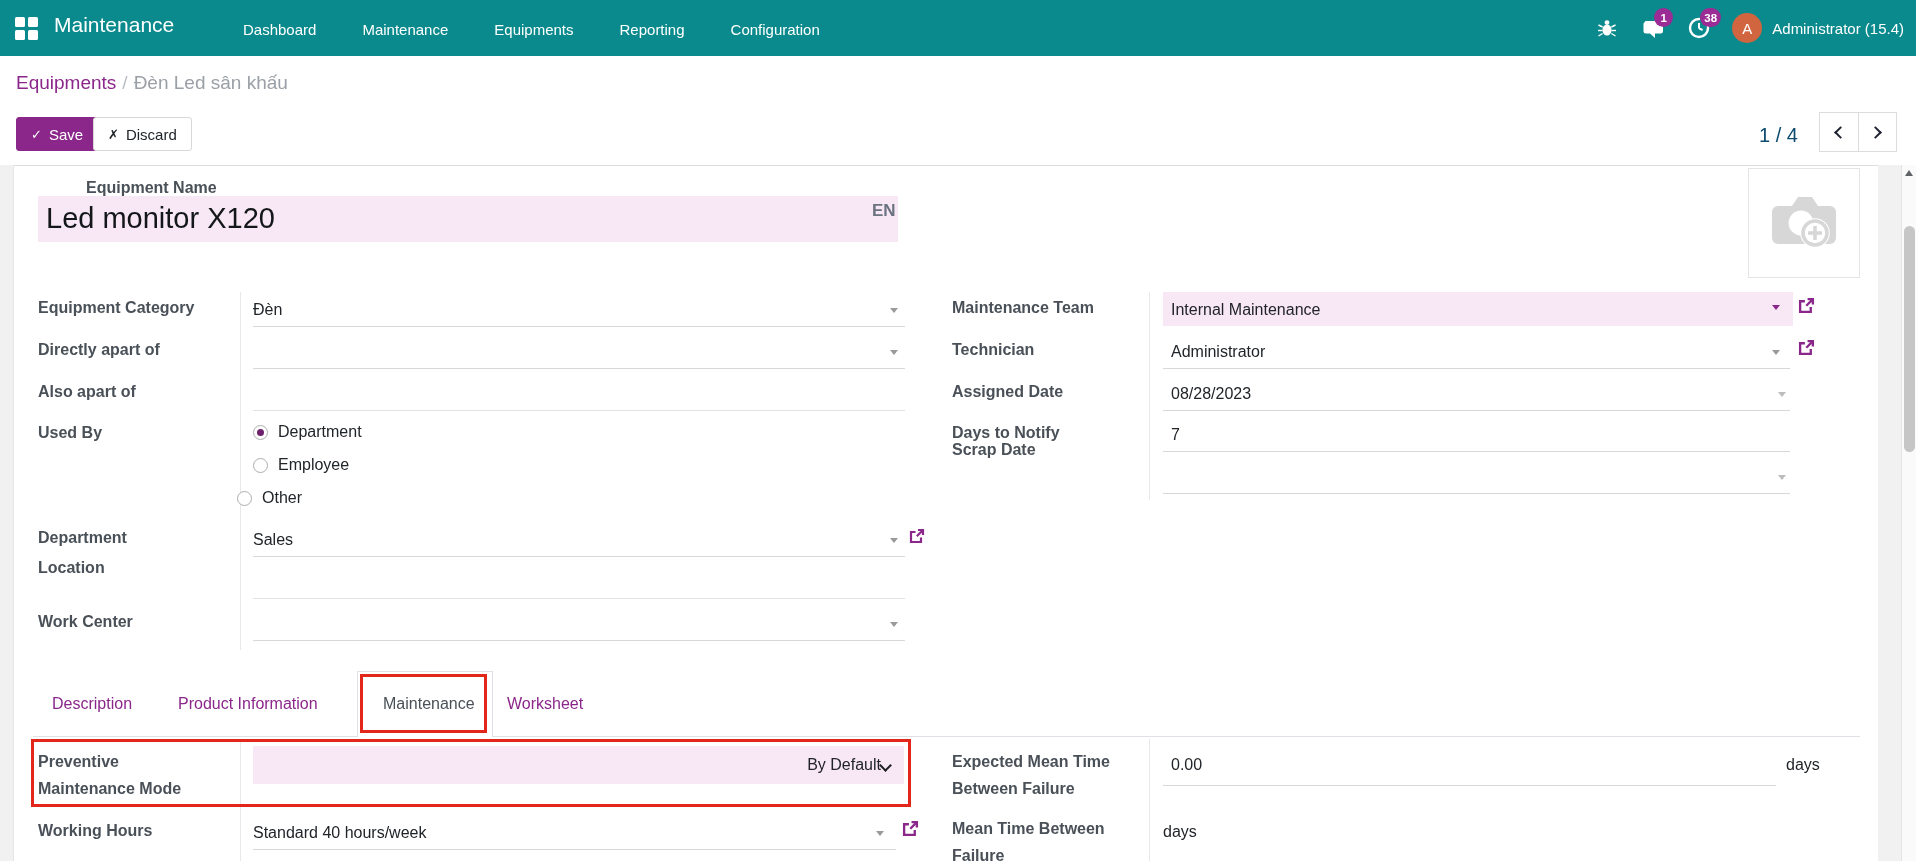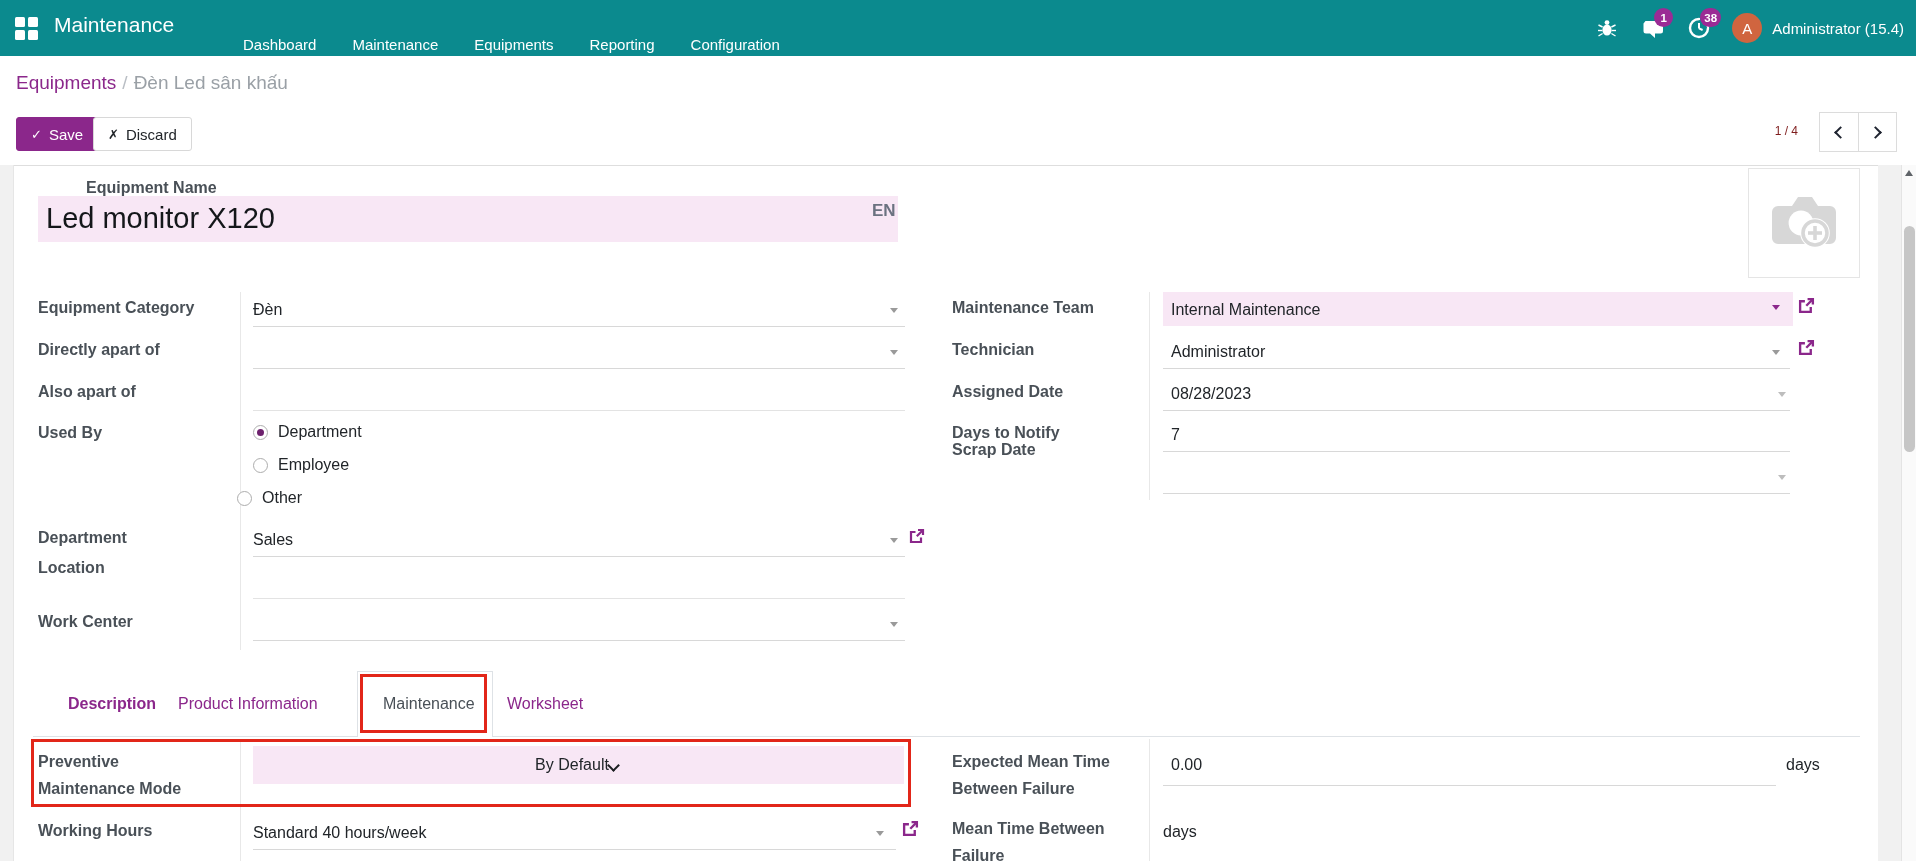--- a/index.html
+++ b/index.html
@@ -9,42 +9,42 @@
     background:#fff; font-family:"Liberation Sans", sans-serif; color:#212529;
   }
   .abs { position:absolute; }
 
   
   .topbar { left:0; top:0; width:1916px; height:56px; background:#0b8a8e; }
   .brand { left:54px; top:13px; font-size:21px; font-weight:500; color:#fff; }
   .grid-icon { left:15px; top:17px; width:23px; height:23px; display:grid;
     grid-template-columns:10px 10px; grid-template-rows:10px 10px; gap:3px; }
   .grid-icon span { background:#fff; border-radius:1.5px; }
-  .menu { left:243px; top:16px; height:56px; display:flex; gap:36px; align-items:center; }
+  .menu { left:243px; top:1px; height:56px; display:flex; gap:46px; align-items:center; }
   .menu-item { font-size:15px; color:#fff; cursor:pointer; white-space:nowrap; }
   .tb-right { right:12px; top:0; height:56px; display:flex; align-items:center; gap:20px; }
   .tb-ico { position:relative; width:26px; height:26px; display:flex; align-items:center; justify-content:center; }
   .badge { position:absolute; top:-7px; left:14px; min-width:19px; height:19px; padding:0 4px;
     background:#9b2b95; border-radius:10px; color:#fff; font-size:11.5px; font-weight:bold;
     display:flex; align-items:center; justify-content:center; }
   .avatar { width:30px; height:30px; border-radius:50%; background:#d0653f; color:#fff;
     font-size:15px; display:flex; align-items:center; justify-content:center; }
   .username { color:#fff; font-size:15px; }
 
   
   .breadcrumb { left:16px; top:72px; font-size:19px; }
   .bc-parent { color:#8b278b; cursor:pointer; }
   .bc-sep { color:#b9bec4; padding:0 6px; }
   .bc-current { color:#9aa0a6; }
   .btn { position:absolute; top:117px; height:34px; display:inline-flex; align-items:center;
     gap:7px; padding:0 14px; font-size:15px; border-radius:3px; cursor:pointer; }
   .btn-save { left:16px; background:#8b278b; color:#fff; border:1px solid #8b278b; }
   .btn-discard { left:93px; background:#fff; color:#212529; border:1px solid #d8d8d8; }
   .glyph { font-size:13px; }
-  .pager-count { left:1740px; top:124px; width:58px; text-align:right; font-size:12px; color:#7f1d1d; }
+  .pager-count { left:1740px; top:124px; width:58px; text-align:right; font-size:20px; color:#0c4a6e; }
   .pager-box { left:1819px; top:112px; width:78px; height:40px; display:flex;
     border:1px solid #dcdcdc; background:#fff; }
   .pager-btn { flex:1; display:flex; align-items:center; justify-content:center; cursor:pointer; }
   .pager-btn + .pager-btn { border-left:1px solid #dcdcdc; }
   .chev-l, .chev-r { width:9px; height:9px; border-right:2.6px solid #1f2430; border-bottom:2.6px solid #1f2430; }
   .chev-l { transform:rotate(135deg); margin-left:4px; }
   .chev-r { transform:rotate(-45deg); margin-right:4px; }
 
   
   .sheet { left:14px; top:165px; width:1864px; height:696px; background:#fff;
@@ -278,31 +278,31 @@
   <div class="abs value" style="left:1171px;top:425px;">7</div>
   <div class="abs underline" style="left:1163px;top:451px;width:627px;"></div>
 
   <div class="abs label" style="left:952px;top:436px;">Scrap Date</div>
   <div class="abs value" style="left:1171px;top:467px;"></div>
   <div class="abs caret" style="left:1778px;top:475px;border-top-color:#bdbdbd;"></div>
   <div class="abs underline" style="left:1163px;top:493px;width:627px;"></div>
 
   <div class="abs tabbar-line"></div>
   <div class="abs tab-active-box"></div>
-  <div class="abs tab" style="left:68px;top:695px;font-weight:bold;">Description</div>
+  <div class="abs tab" style="left:52px;top:695px;">Description</div>
   <div class="abs tab" style="left:178px;top:695px;">Product Information</div>
   <div class="abs tab tab-active" style="left:383px;top:695px;">Maintenance</div>
   <div class="abs tab" style="left:507px;top:695px;">Worksheet</div>
   <div class="abs redbox" style="left:360px;top:674px;width:127px;height:59px;"></div>
 
   <div class="abs vline" style="left:240px;top:739px;height:122px;"></div>
   <div class="abs vline" style="left:1149px;top:739px;height:122px;"></div>
 
   <div class="abs label" style="left:38px;top:748px;width:175px;">Preventive Maintenance Mode</div>
-  <div class="abs pinkbox" style="left:253px;top:746px;width:651px;height:38px;display:flex;align-items:center;justify-content:center;padding:0 14px 0 10px;cursor:pointer;">
+  <div class="abs pinkbox" style="left:253px;top:746px;width:651px;height:38px;display:flex;align-items:center;justify-content:flex-end;padding:0 14px 0 10px;cursor:pointer;">
     <span class="value">By Default</span>
     <span class="select-chev"></span>
   </div>
   <div class="abs redbox" style="left:31px;top:739px;width:880px;height:68px;"></div>
 
   <div class="abs label" style="left:38px;top:817px;">Working Hours</div>
   <div class="abs value" style="left:253px;top:823px;">Standard 40 hours/week</div>
   <div class="abs caret" style="left:876px;top:831px;"></div>
   <div class="abs ext" style="left:902px;top:820px;">
     <svg width="17" height="17" viewBox="0 0 16 16">

